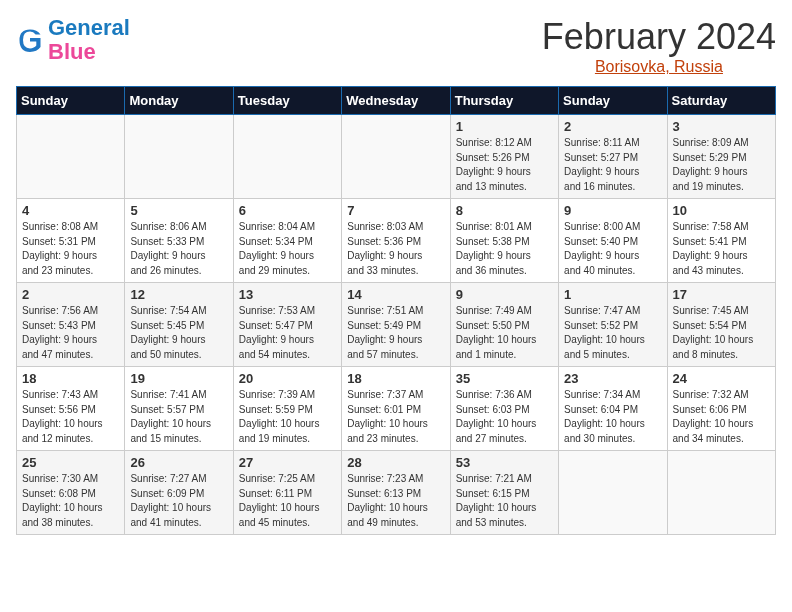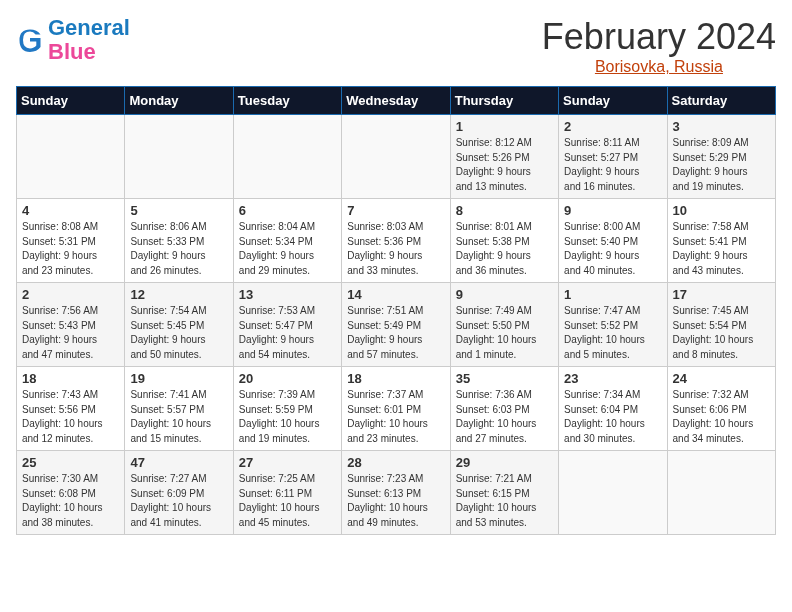--- a/index.html
+++ b/index.html
@@ -231,32 +231,32 @@
           <span class="day-num">24</span>
           <div class="day-info">Sunrise: 7:32 AM<br>Sunset: 6:06 PM<br>Daylight: 10 hours<br>and 34 minutes.</div>
         </td>
       </tr>
       <tr>
         <td>
           <span class="day-num">25</span>
           <div class="day-info">Sunrise: 7:30 AM<br>Sunset: 6:08 PM<br>Daylight: 10 hours<br>and 38 minutes.</div>
         </td>
         <td>
-          <span class="day-num">47</span>
+          <span class="day-num">26</span>
           <div class="day-info">Sunrise: 7:27 AM<br>Sunset: 6:09 PM<br>Daylight: 10 hours<br>and 41 minutes.</div>
         </td>
         <td>
           <span class="day-num">27</span>
           <div class="day-info">Sunrise: 7:25 AM<br>Sunset: 6:11 PM<br>Daylight: 10 hours<br>and 45 minutes.</div>
         </td>
         <td>
           <span class="day-num">28</span>
           <div class="day-info">Sunrise: 7:23 AM<br>Sunset: 6:13 PM<br>Daylight: 10 hours<br>and 49 minutes.</div>
         </td>
         <td>
-          <span class="day-num">29</span>
+          <span class="day-num">53</span>
           <div class="day-info">Sunrise: 7:21 AM<br>Sunset: 6:15 PM<br>Daylight: 10 hours<br>and 53 minutes.</div>
         </td>
         <td class="empty-cell"></td>
         <td class="empty-cell"></td>
       </tr>
     </tbody>
 </table>
 
 </body></html>

